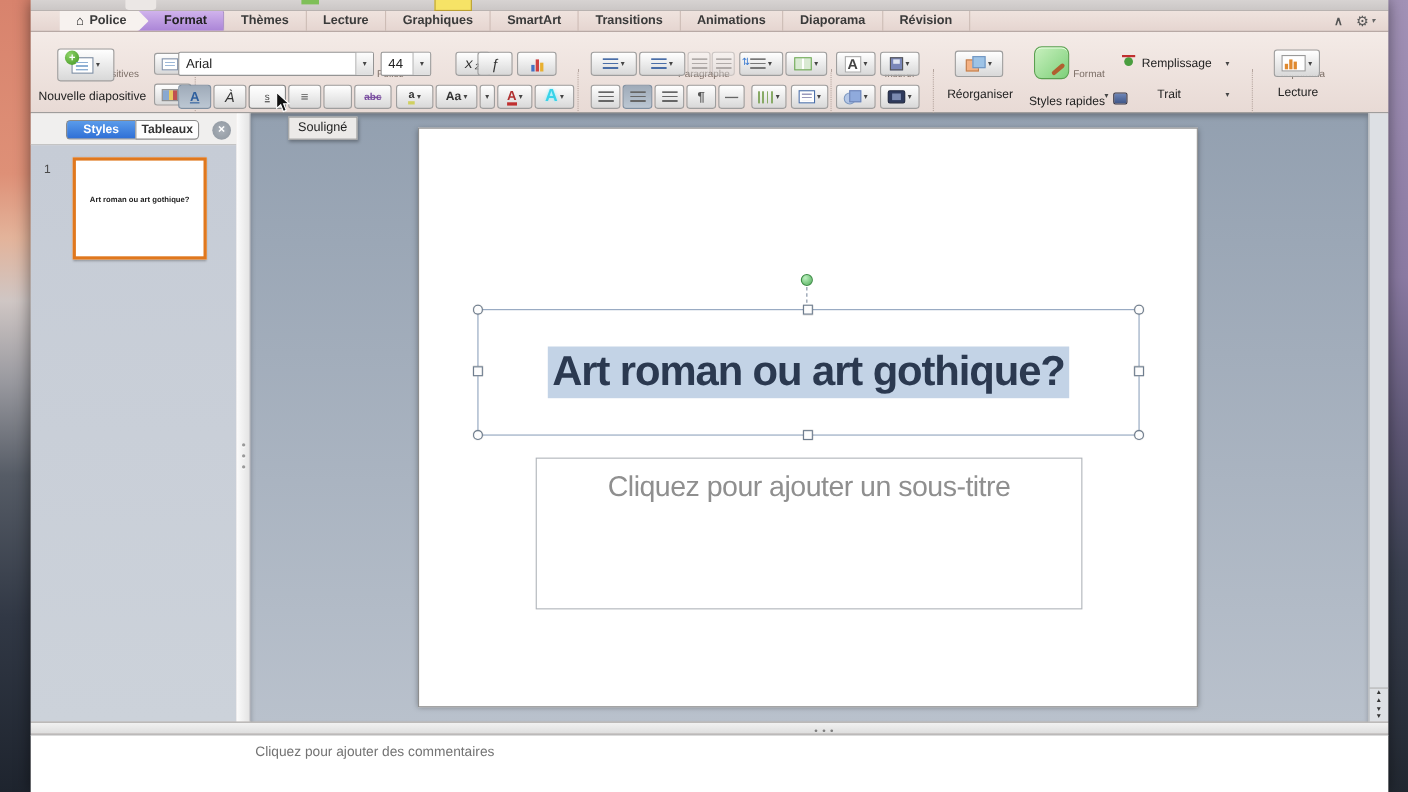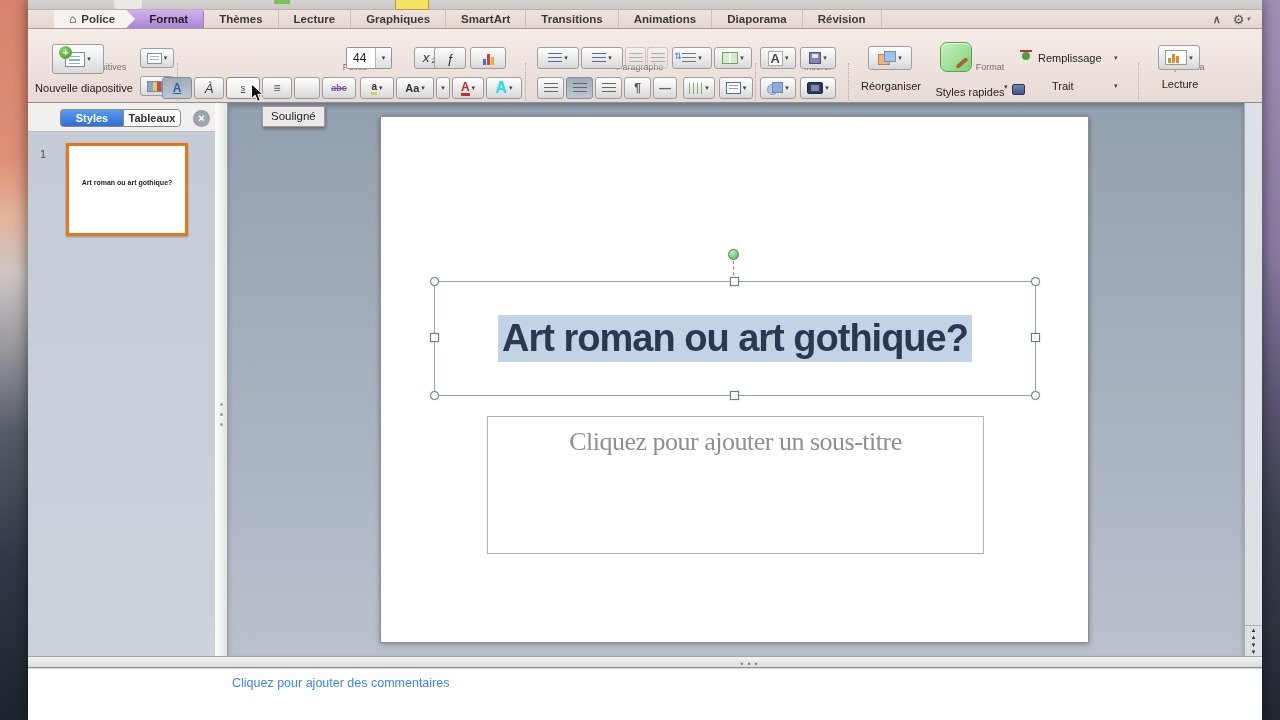--- a/index.html
+++ b/index.html
@@ -135,34 +135,34 @@
   .title-frame { left:434px; top:281px; width:602px; height:115px; border:1px solid #8fa3bd;
     display:flex; align-items:center; justify-content:center; }
   .title-text { font-size:38px; font-weight:bold; letter-spacing:-1px; color:#2b3950;
     background:#c3d3e6; padding:2px 4px; white-space:nowrap; }
   .handle { position:absolute; width:9px; height:9px; background:#fdfdfd; border:1px solid #6e7d8e; box-shadow:0 0 1px rgba(0,0,0,.4); }
   .handle.round { border-radius:50%; }
   .rot-line { left:733px; top:261px; width:0; height:20px; border-left:1px dashed #7e8da0; }
   .rot-handle { left:728px; top:249px; width:11px; height:11px; border-radius:50%;
     background:radial-gradient(circle at 35% 30%,#bdf0c0,#4eae58); border:1px solid #3b8a44; }
 
-  .subtitle-box { left:487px; top:416px; width:497px; height:138px; border:1px solid #b0b4ba; background:#fff;font-family:Liberation Serif, serif; }
+  .subtitle-box { left:487px; top:416px; width:497px; height:138px; border:1px solid #b0b4ba; background:#fff; }
   .subtitle-text { margin-top:10px; text-align:center; font-size:26px; color:#8f8f8f; letter-spacing:-0.5px; }
 
   
   .scrollbar { left:1244px; top:103px; width:18px; height:553px; background:#dde0e4; border-left:1px solid #a9adb2; }
   .sb-arrows { position:absolute; left:0; top:522px; width:17px; border-top:1px solid #b0b0b0; }
   .sb-btn { width:17px; height:15px; text-align:center; font-size:6px; line-height:7px; color:#333; padding-top:1px; }
 
   
   .hsplitter { left:28px; top:656px; width:1234px; height:12px; background:linear-gradient(#f2f2f2,#dddddd);
     border-top:1px solid #a5a5a5; border-bottom:1px solid #8f8f8f; }
   .hgrip { position:absolute; left:700px; top:2px; width:46px; text-align:center; font-size:9px; letter-spacing:4px; color:#808080; }
   .notes { left:28px; top:668px; width:1234px; height:52px; background:#fff; border-top:1px solid #d8d8d8; }
-  .notes-text { position:absolute; left:204px; top:7px; font-size:12.5px; color:#3b82f6; }
+  .notes-text { position:absolute; left:204px; top:7px; font-size:12.5px; color:#737373; }
 
   
   .tooltip { left:262px; top:106px; height:21px; background:#eceae8; border:1px solid #9c9c9c;
     box-shadow:1px 2px 3px rgba(0,0,0,.3); font-size:11.5px; color:#222; padding:3px 8px; z-index:50; }
   .cursor { left:250px; top:83px; z-index:60; }
 </style>
 </head>
 <body>
 
 <div class="abs wall-left"></div>
@@ -221,20 +221,24 @@
   <div class="btn" style="left:112px;top:19px;width:34px;height:20px;">
     <span class="ic-layout"></span>
       <span class="caret">▾</span>
   </div>
   <div class="btn" style="left:112px;top:47px;width:34px;height:20px;">
     <span class="ic-master"></span>
       <span class="caret">▾</span>
   </div>
 
   
+  <div class="combo" style="left:134px;top:18px;width:178px;height:22px;">
+    <span class="val">Arial</span>
+    <span class="car">▾</span>
+  </div>
   <div class="combo" style="left:318px;top:18px;width:46px;height:22px;">
     <span class="val">44</span>
     <span class="car">▾</span>
   </div>
   <div class="btn" style="left:386px;top:18px;width:32px;height:22px;font-family:Liberation Mono, monospace;">
       <span class="glyph g-italic">x₂</span>
     </div>
   <div class="btn" style="left:406px;top:18px;width:32px;height:22px;">
       <span class="glyph g-italic">ƒ</span>
     </div>

